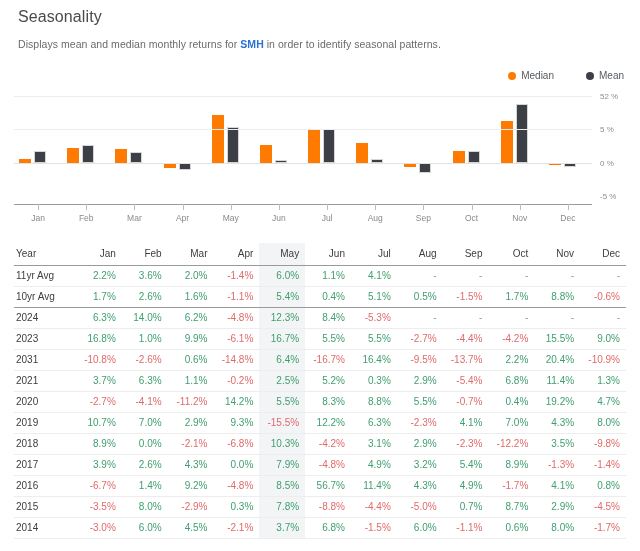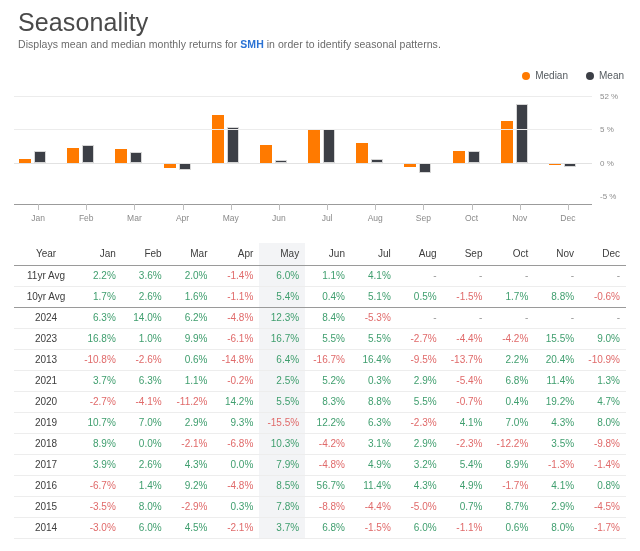--- a/index.html
+++ b/index.html
@@ -8,32 +8,32 @@
     width: 640px; height: 551px;
     background: #ffffff;
     font-family: "Liberation Sans", sans-serif;
     -webkit-font-smoothing: antialiased;
   }
   .page { width: 640px; height: 551px; position: relative; overflow: hidden; background:#fff; }
 
   
   .title {
     position: absolute; left: 18px; top: 8px;
-    font-size: 25px; color: #4a4a4a; font-weight: 400; letter-spacing: .1px;
+    font-size: 16px; color: #4a4a4a; font-weight: 400; letter-spacing: .1px;
   }
   .subtitle {
     position: absolute; left: 18px; top: 38px;
     font-size: 10.5px; color: #6b6b6b; letter-spacing: .05px;
   }
   .subtitle .ticker { color: #2a72d4; font-weight: bold; }
 
   
   .legend {
     position: absolute; right: 16px; top: 70px;
-    display: flex; align-items: center; gap: 18px;
+    display: flex; align-items: center; gap: 32px;
   }
   .legend-item { display: flex; align-items: center; gap: 5px; }
   .legend-dot { width: 8px; height: 8px; border-radius: 50%; display: inline-block; }
   .legend-label { font-size: 10px; color: #555b60; }
 
   
   .chart-wrap { position: absolute; left: 14px; top: 96px; width: 612px; height: 118px; }
   .plot {
     position: absolute; left: 0; top: 0;
     width: 578px; height: 100px;
@@ -65,21 +65,21 @@
     text-align: center; width: 48px;
   }
 
   
   .table-wrap { position: absolute; left: 14px; top: 243px; width: 612px; }
   table { border-collapse: collapse; width: 612px; table-layout: fixed; }
   th, td {
     font-size: 10px; padding: 0; height: 21px; vertical-align: middle;
     text-align: right; color: #3d3d3d; white-space: nowrap;
   }
-  th:first-child, td:first-child { text-align: center; padding-left: 2px; width: 62px; }
+  th:first-child, td:first-child { text-align: left; padding-left: 2px; width: 62px; }
   th { color: #3d3d3d; font-weight: normal; height: 22px; }
   th.monthcol, td.monthcol { padding-right: 6px; }
   .hl { background: #f3f4f6; }
   tr.sep-strong td, tr.sep-strong th { border-bottom: 1px solid #9a9a9a; }
   tr.rowline td { border-bottom: 1px solid #ededed; }
   tr.head-row th { border-bottom: 1px solid #9a9a9a; }
   td.pos { color: #3f9e6e; }
   td.neg { color: #e06a6a; }
   td.neutral { color: #3d3d3d; }
   td.bold { font-weight: bold; color: #1f1f1f; }
@@ -270,21 +270,21 @@
             <td class="monthcol hl pos">16.7%</td>
             <td class="monthcol pos">5.5%</td>
             <td class="monthcol pos">5.5%</td>
             <td class="monthcol neg">-2.7%</td>
             <td class="monthcol neg">-4.4%</td>
             <td class="monthcol neg">-4.2%</td>
             <td class="monthcol pos">15.5%</td>
             <td class="monthcol pos">9.0%</td>
           </tr>
           <tr class="rowline">
-            <td class="yearlabel">2013</td>
+            <td class="yearlabel">2031</td>
             <td class="monthcol neg">-10.8%</td>
             <td class="monthcol neg">-2.6%</td>
             <td class="monthcol pos">0.6%</td>
             <td class="monthcol neg">-14.8%</td>
             <td class="monthcol hl pos">6.4%</td>
             <td class="monthcol neg">-16.7%</td>
             <td class="monthcol pos">16.4%</td>
             <td class="monthcol neg">-9.5%</td>
             <td class="monthcol neg">-13.7%</td>
             <td class="monthcol pos">2.2%</td>

